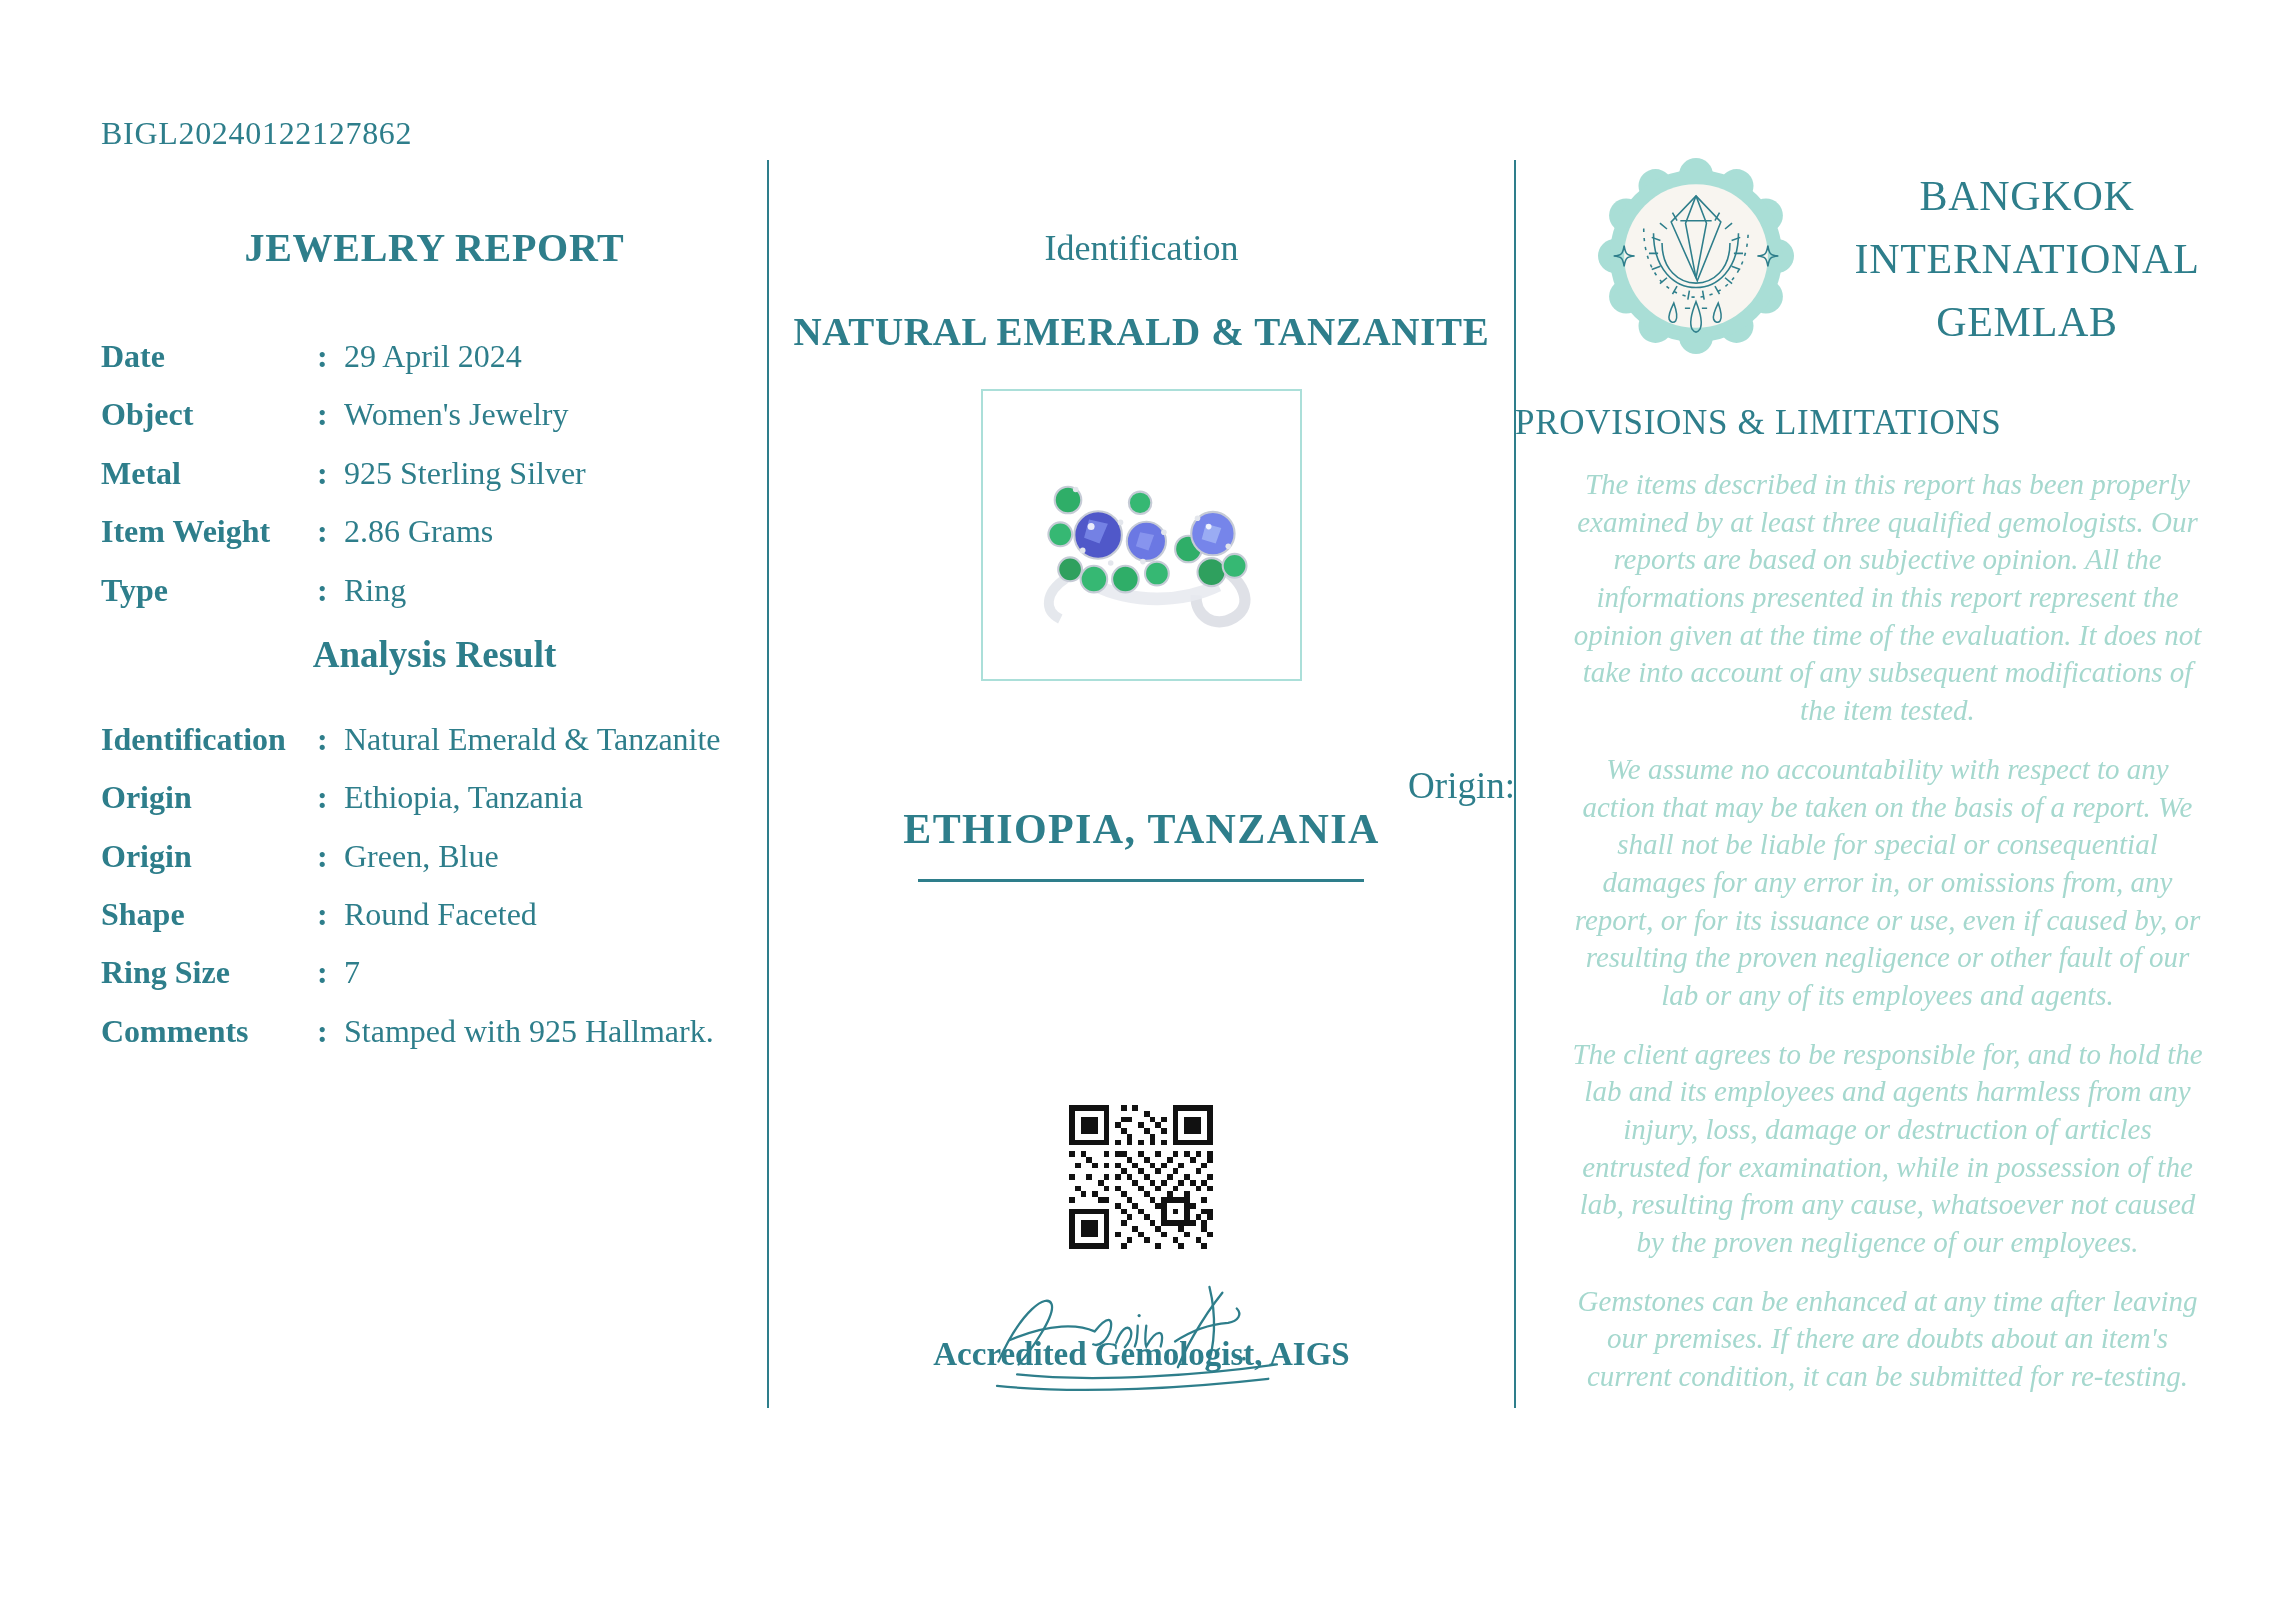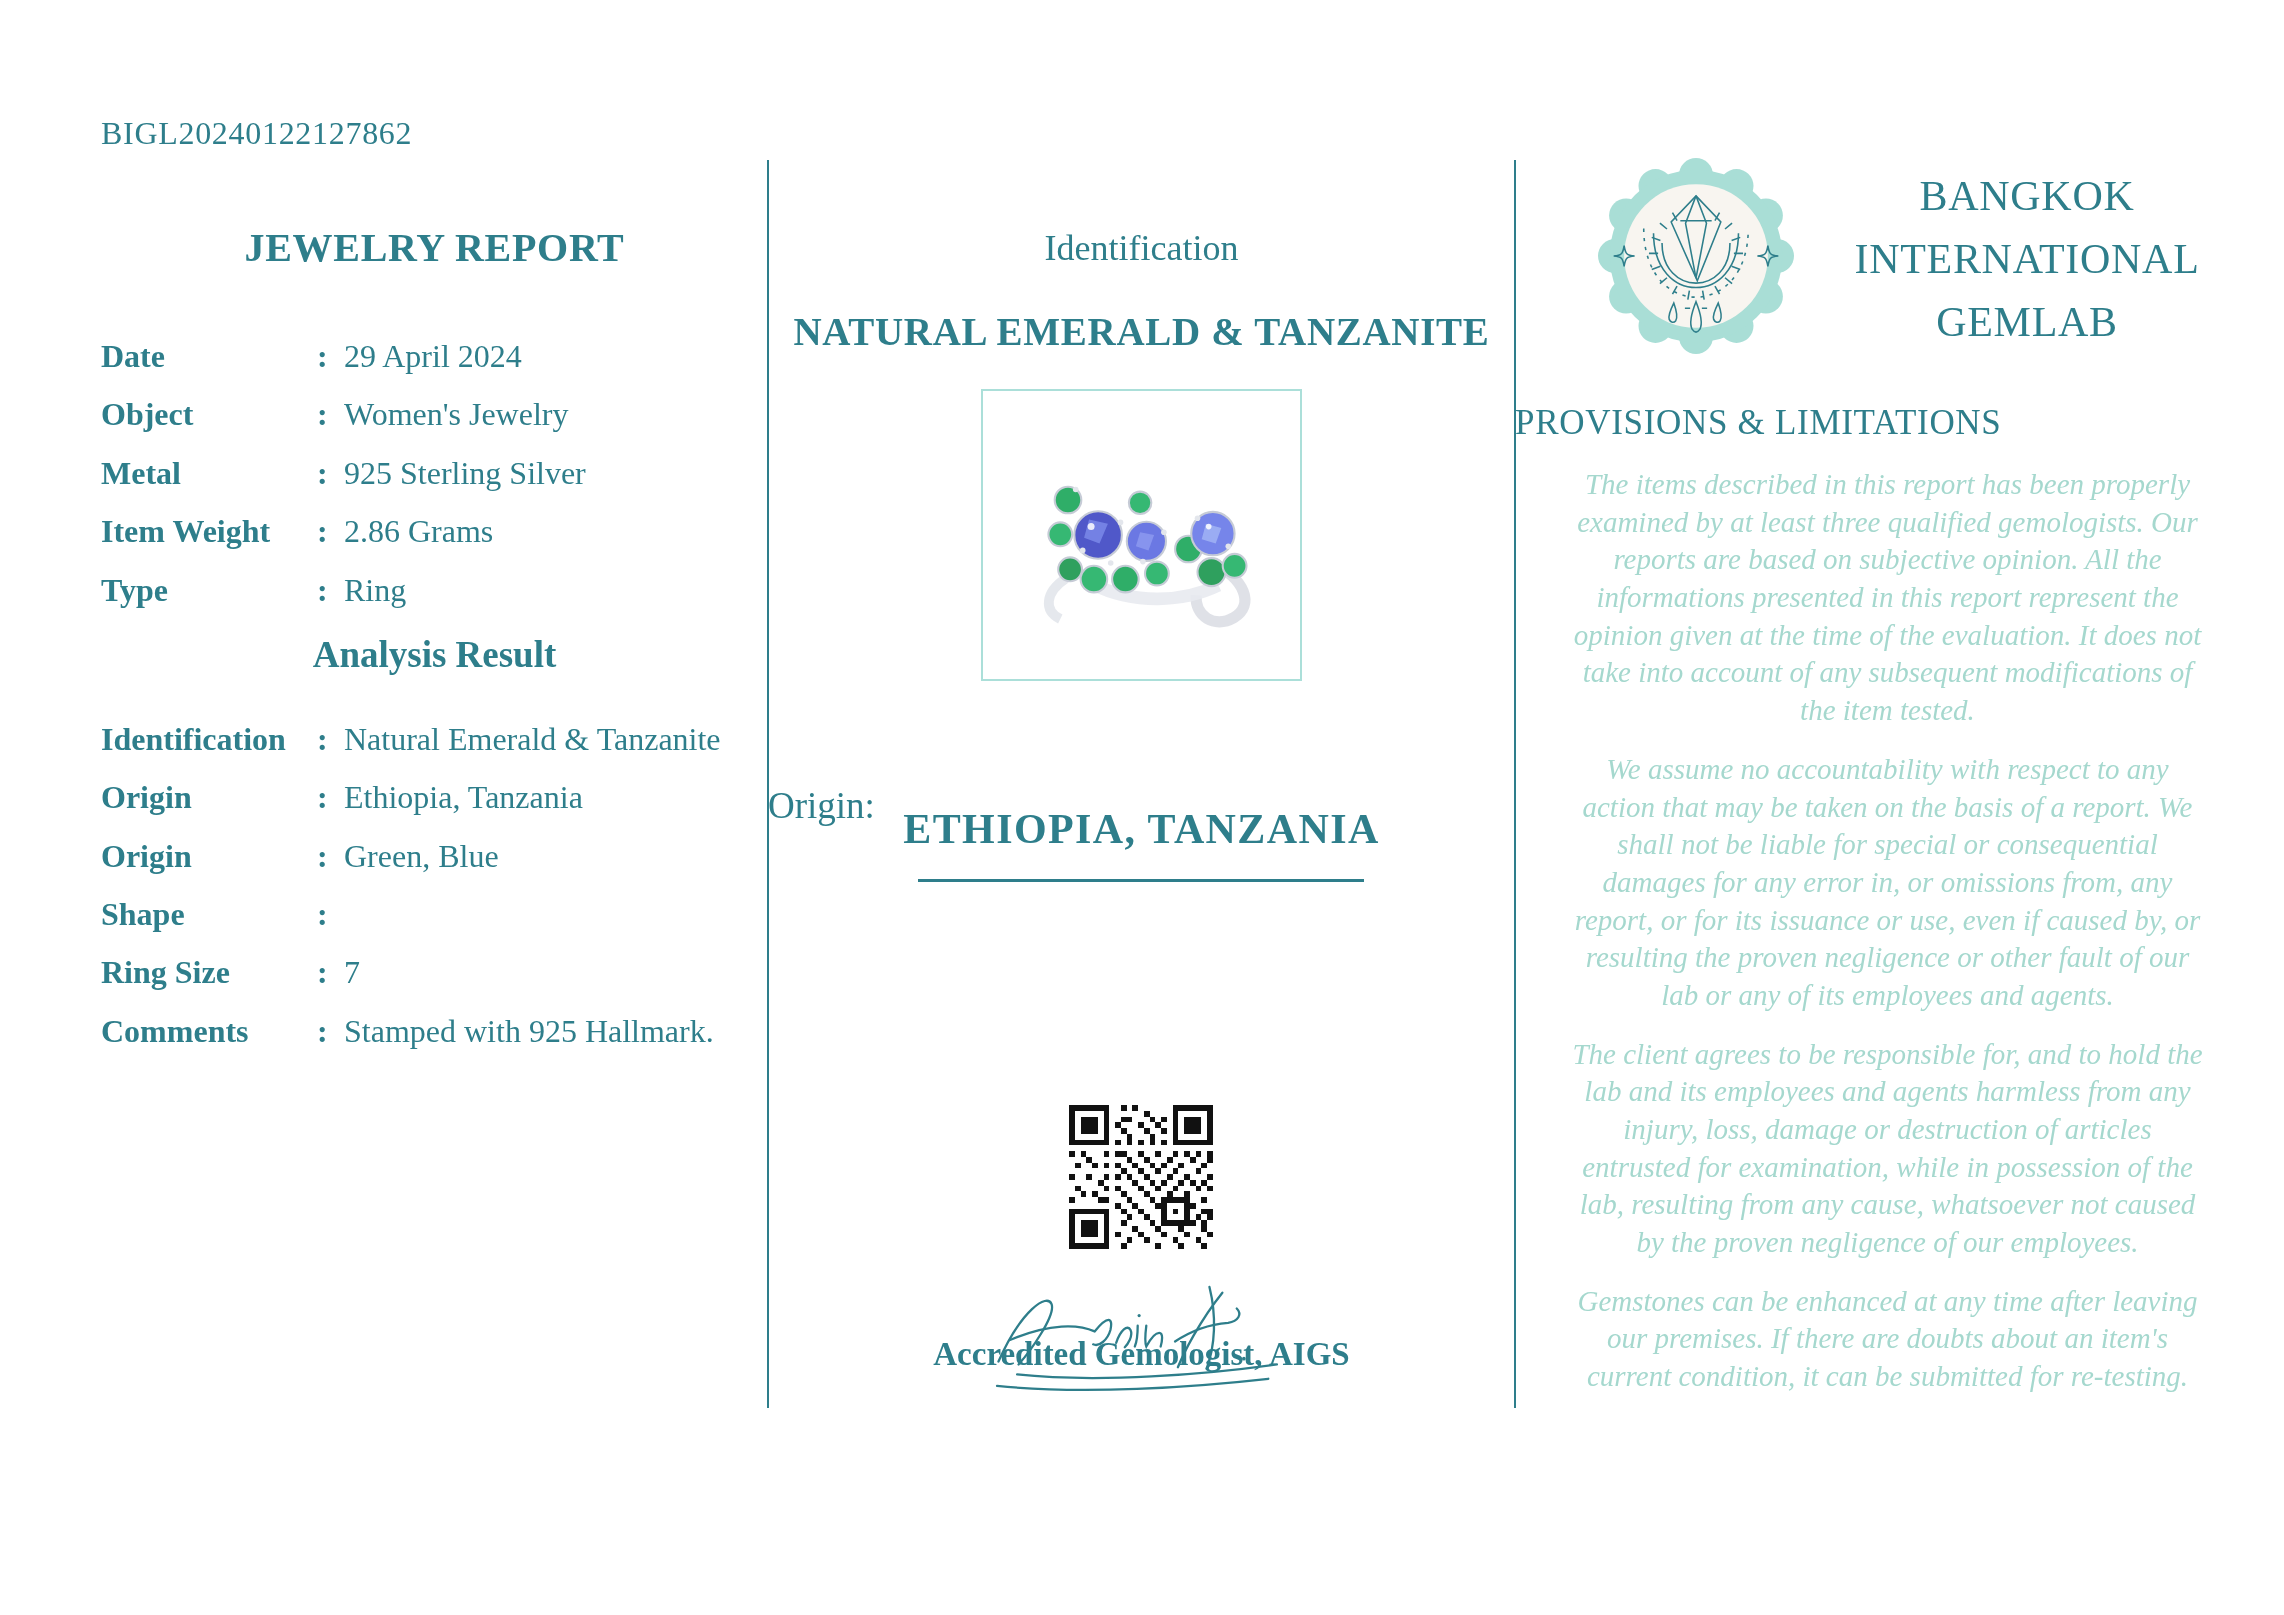--- a/index.html
+++ b/index.html
@@ -22,21 +22,21 @@
       repeating-linear-gradient(90deg,#4a929c 0 2.2px,transparent 2.2px 8.6px),
       repeating-linear-gradient(90deg,#4a929c 0 5px,transparent 5px 13.7px);}
   .barcode-text{margin-top:4.3px;text-align:center;font-family:"DejaVu Sans Mono",monospace;
       font-size:21.6px;letter-spacing:9.3px;color:#4a929c;white-space:nowrap;}
   
   .col-mid{position:absolute;left:768px;top:0;width:747px;height:100%;}
   .mid-heading{position:absolute;top:227px;width:100%;text-align:center;font-size:36px;}
   .mid-result{position:absolute;top:309px;width:100%;text-align:center;font-size:39px;font-weight:bold;letter-spacing:0.7px;}
   .photo-box{position:absolute;top:389px;left:213px;width:321px;height:292px;border:2.9px solid #abdfd9;
       box-sizing:border-box;display:flex;align-items:center;justify-content:center;background:#fff;}
-  .origin-label{position:absolute;top:784px;width:100%;text-align:left;font-size:37px;}
+  .origin-label{position:absolute;top:764px;width:100%;text-align:right;font-size:37px;}
   .origin-value{position:absolute;top:805px;width:100%;text-align:center;font-size:42px;font-weight:bold;letter-spacing:1.4px;}
   .origin-rule{position:absolute;top:879px;left:150px;width:446px;height:2.9px;background:#2e7e8b;}
   .qr{position:absolute;top:1105px;left:301px;width:144px;height:144px;}
   .signature{position:absolute;top:1274px;left:216px;width:316px;height:122px;}
   .gemologist{position:absolute;top:1336px;width:100%;text-align:center;font-size:33px;font-weight:bold;}
   
   .col-right{position:absolute;left:1515px;top:0;width:769px;height:100%;}
   .lab-header{position:absolute;top:158px;left:83px;right:40px;display:flex;align-items:flex-end;gap:16px;}
   .logo{flex:none;width:196px;height:196px;}
   .lab-name{flex:1;text-align:center;font-size:42px;line-height:1.5;letter-spacing:0.7px;}
@@ -96,20 +96,21 @@
         <span class="val">Ethiopia, Tanzania</span>
       </div>
       <div class="row">
         <span class="lbl">Origin</span>
         <span class="colon">:</span>
         <span class="val">Green, Blue</span>
       </div>
       <div class="row">
         <span class="lbl">Shape</span>
         <span class="colon">:</span>
+        <span class="val">Round Faceted</span>
       </div>
       <div class="row">
         <span class="lbl">Ring Size</span>
         <span class="colon">:</span>
         <span class="val">7</span>
       </div>
       <div class="row">
         <span class="lbl">Comments</span>
         <span class="colon">:</span>
         <span class="val">Stamped with 925 Hallmark.</span>

